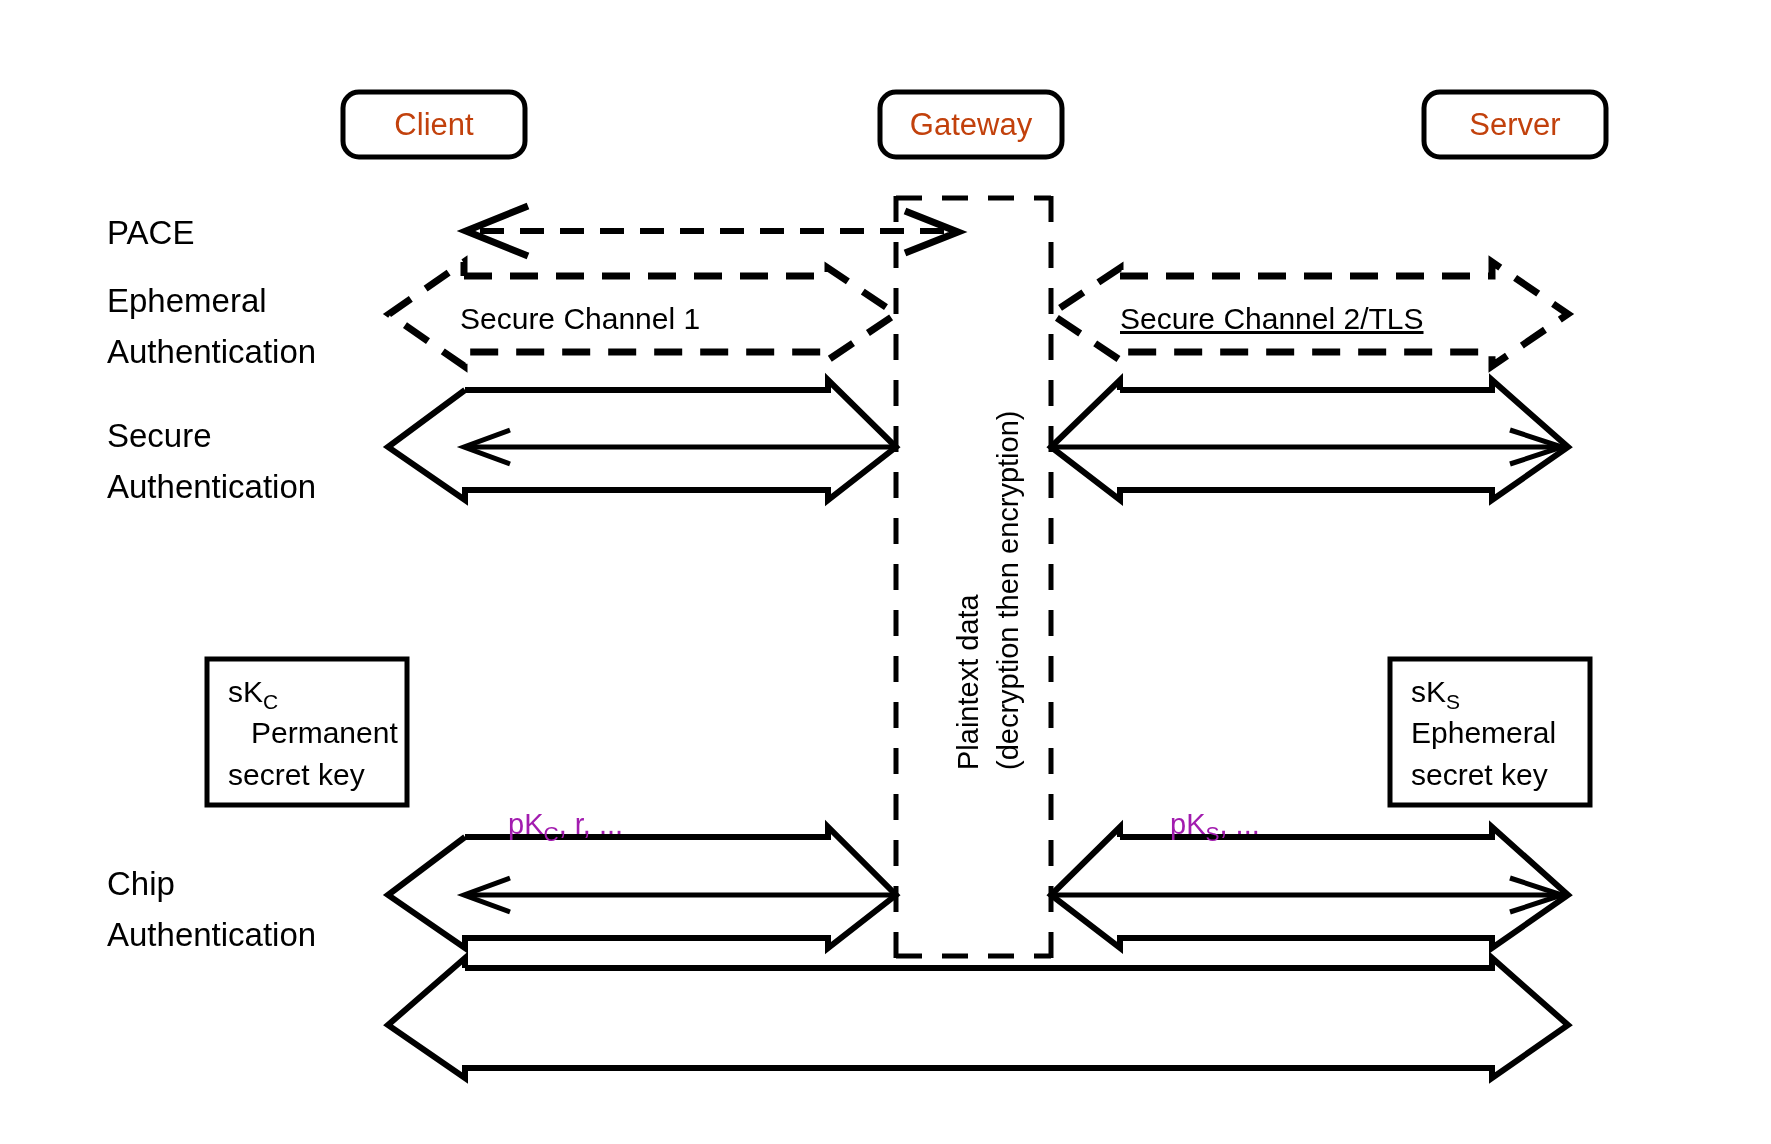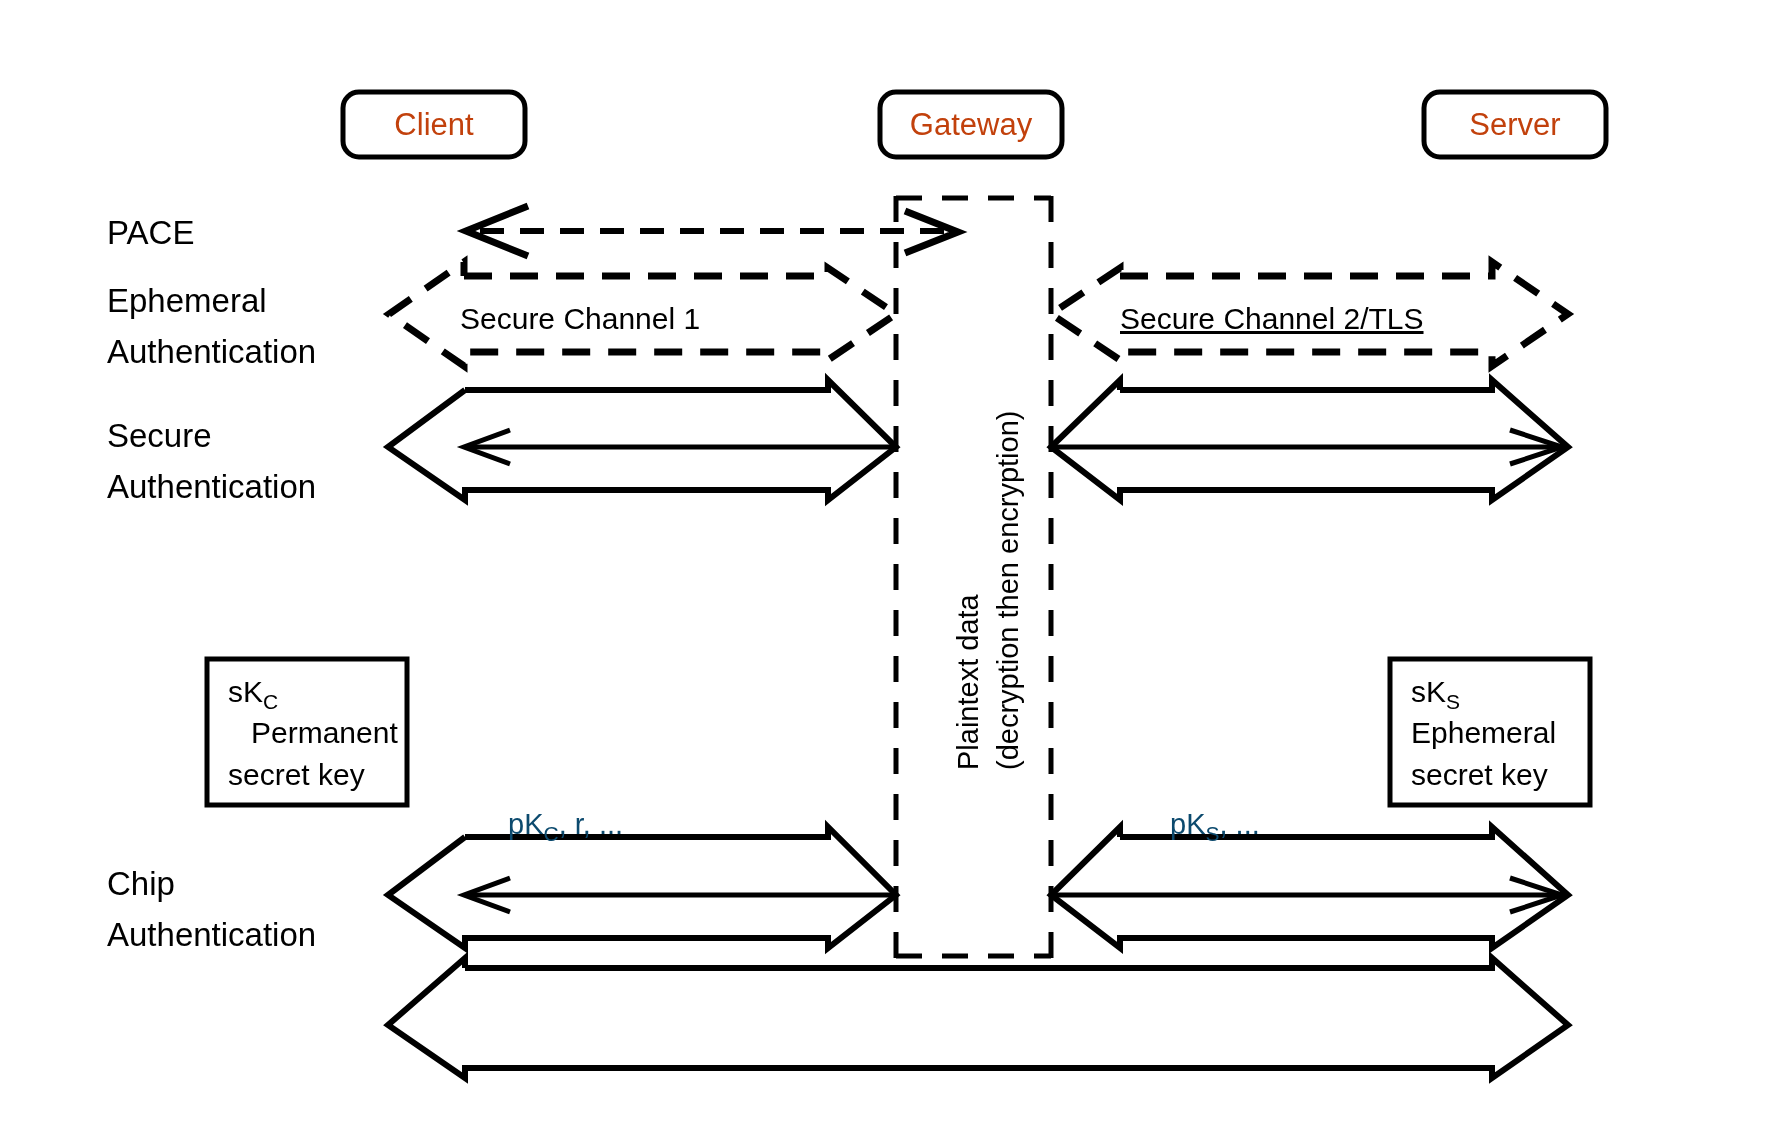--- a/index.html
+++ b/index.html
@@ -24,21 +24,21 @@
     font-family:"Liberation Sans",sans-serif;color:#000;white-space:nowrap;
   }
   .sub{font-size:21px;vertical-align:sub;}
   .vtext{
     position:absolute;font-size:29px;line-height:40px;
     font-family:"Liberation Sans",sans-serif;color:#000;white-space:nowrap;
     transform-origin:0 0;transform:rotate(-90deg);
   }
   .keylabel{
     position:absolute;font-size:29px;font-family:"Liberation Sans",sans-serif;
-    color:#0c4a6e;white-space:nowrap;
+    color:#a21caf;white-space:nowrap;
   }
 </style>
 </head>
 <body>
 
 <div id="stage">
 
   <svg class="layer" viewBox="0 0 1771 1144">
     <defs></defs>
 

